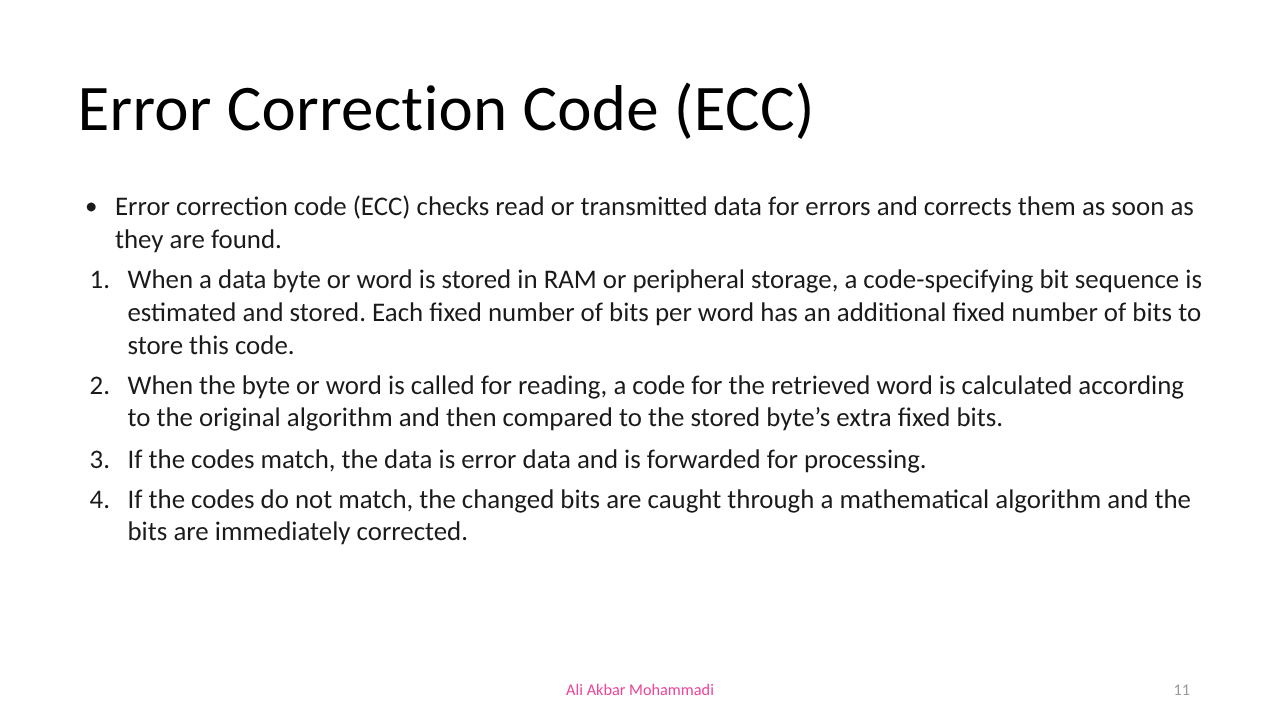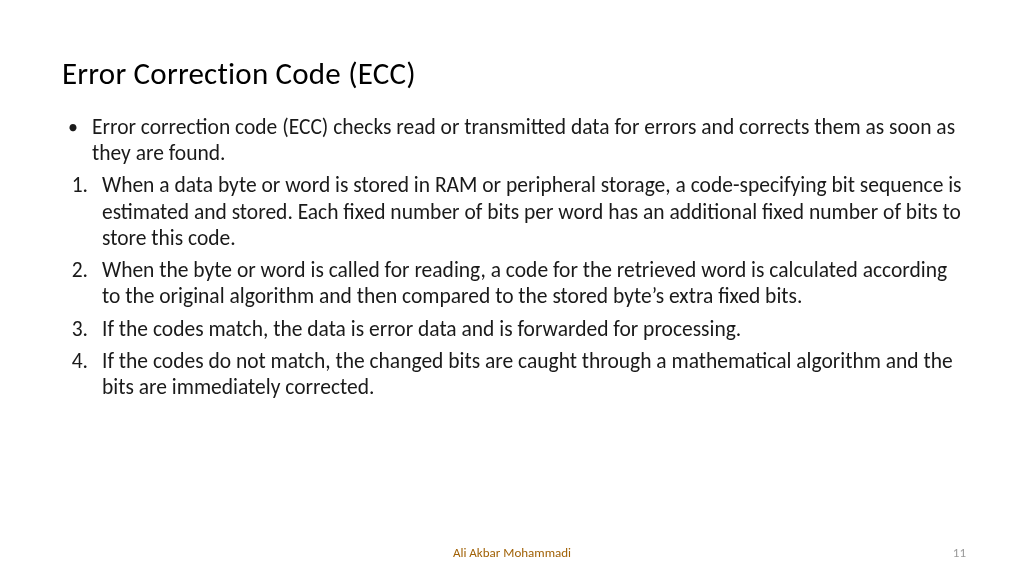--- a/index.html
+++ b/index.html
@@ -9,24 +9,24 @@
     background: #ffffff;
     font-family: Calibri, "Segoe UI", Arial, sans-serif;
     color: #000;
     position: relative;
     overflow: hidden;
   }
   .slide {
     padding: 54px 62px 0 62px;
   }
   .title {
-    font-size: 31px;
+    font-size: 52px;
     font-weight: 400;
     color: #000;
-    margin-bottom: 22px;
+    margin-bottom: 34px;
     letter-spacing: 0.2px;
   }
   .content {
     font-size: 21.5px;
     line-height: 1.22;
     color: #1a1a1a;
   }
   .bullet-row {
     display: flex;
     margin-bottom: 6px;
@@ -53,26 +53,26 @@
   }
   .body-text { flex: 1; }
   .footer {
     position: absolute;
     bottom: 16px;
     left: 0;
     width: 100%;
     display: flex;
     justify-content: center;
     font-size: 13px;
-    color: #a16207;
+    color: #ec4899;
   }
   .pagenum {
     position: absolute;
     bottom: 16px;
-    right: 58px;
+    right: 72px;
     font-size: 13px;
     color: #9a9a9a;
   }
 </style>
 </head>
 <body>
 
 <div class="slide">
   <h1 class="title">Error Correction Code (ECC)</h1>
 

